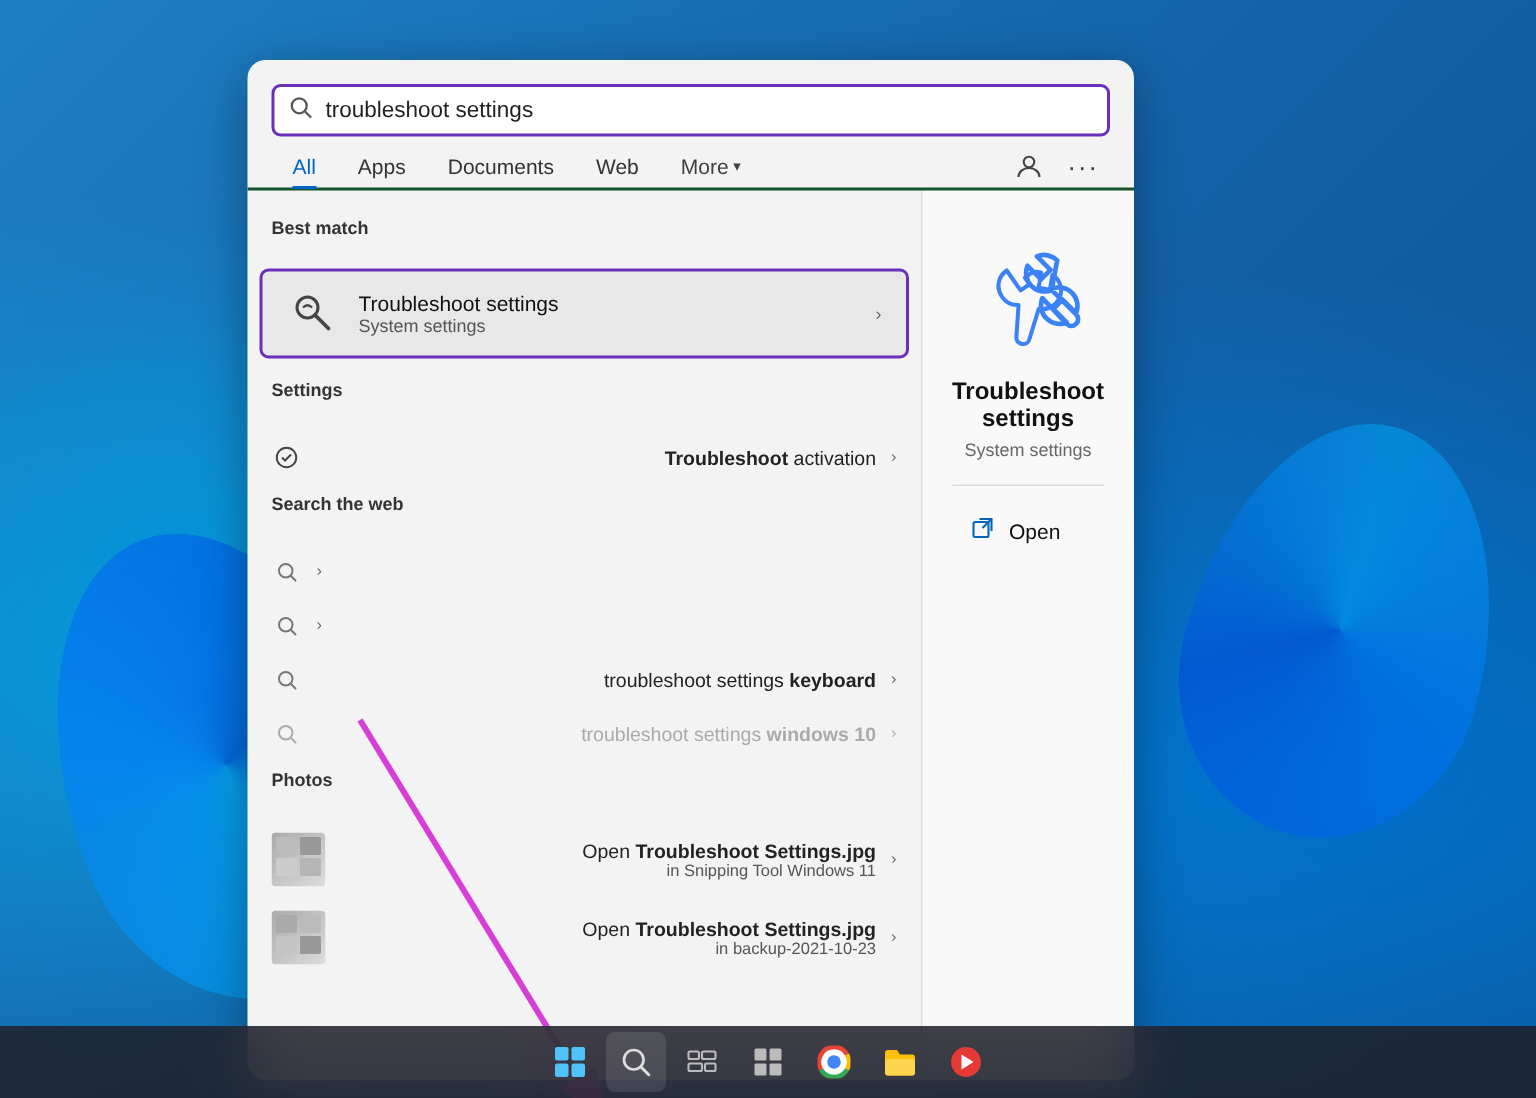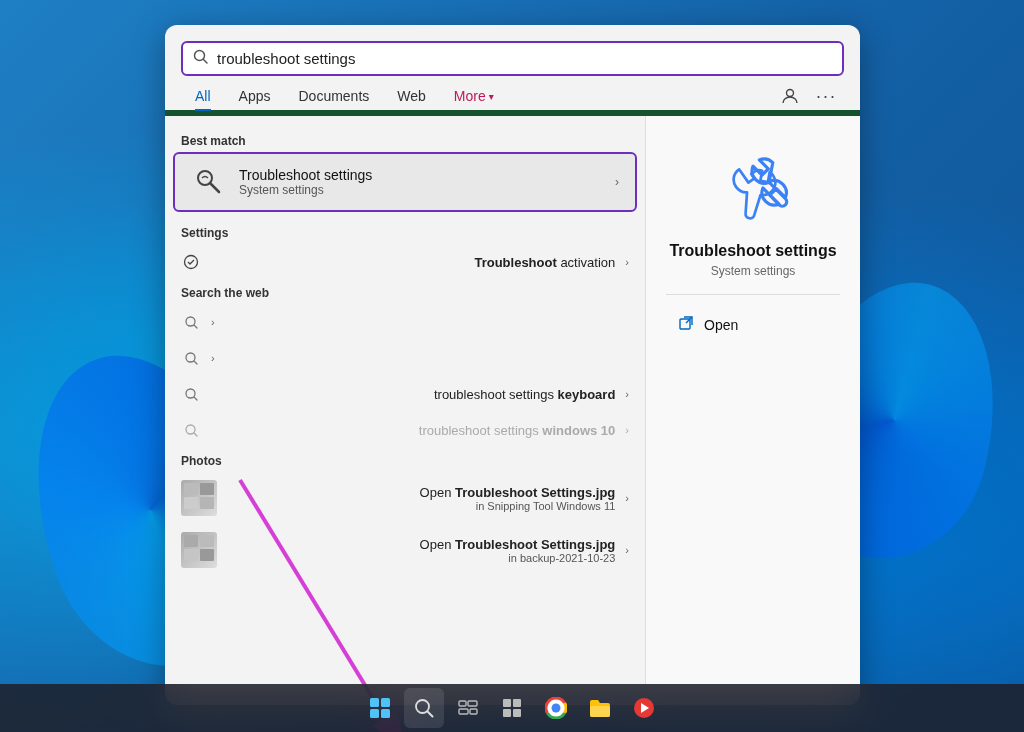--- a/index.html
+++ b/index.html
@@ -20,22 +20,22 @@
                   radial-gradient(ellipse at 85% 70%, #0078d4 0%, transparent 45%),
                   radial-gradient(ellipse at 50% 100%, #0d5fa3 0%, transparent 60%),
                   linear-gradient(135deg, #1e7fc4 0%, #1462a8 50%, #0d4f90 100%);
       z-index: 0;
     }
 
     
     .search-panel {
       position: absolute;
       left: 165px;
-      top: 25px;
-      width: 695px;
+      top: 40px;
+      width: 591px;
       height: 680px;
       background: #f3f3f3;
       border-radius: 12px;
       box-shadow: 0 8px 32px rgba(0,0,0,0.35);
       z-index: 10;
       overflow: hidden;
     }
 
     
     .search-bar-wrap {
@@ -63,21 +63,21 @@
       color: #222;
       width: 100%;
     }
 
     
     .filter-tabs {
       display: flex;
       align-items: center;
       padding: 6px 16px 0 16px;
       gap: 0;
-      border-bottom: 6px solid #14532d;
+      border-bottom: 2px solid #14532d;
       position: relative;
     }
     .tab-item {
       padding: 6px 14px;
       font-size: 14px;
       color: #333;
       cursor: pointer;
       position: relative;
     }
     .tab-item.active {
@@ -92,21 +92,21 @@
       right: 14px;
       height: 2px;
       background: #0067c0;
     }
     .tab-more {
       display: flex;
       align-items: center;
       gap: 3px;
       padding: 6px 14px;
       font-size: 14px;
-      color: #be185d;
+      color: #404040;
       cursor: pointer;
     }
 
     .tab-spacer { flex: 1; }
     .tab-icons {
       display: flex;
       align-items: center;
       gap: 8px;
       padding: 0 4px;
     }
@@ -134,21 +134,21 @@
     .left-panel {
       width: 480px;
       overflow-y: auto;
       padding: 12px 0;
     }
 
     .section-label {
       font-size: 12px;
       font-weight: 600;
       color: #333;
-      padding: 6px 16px 4px 16px;
+      padding: 6px 16px 20px 16px;
     }
 
     
     .best-match-item {
       display: flex;
       align-items: center;
       padding: 10px 16px;
       margin: 0 8px;
       background: #e8e8e8;
       border-radius: 6px;

